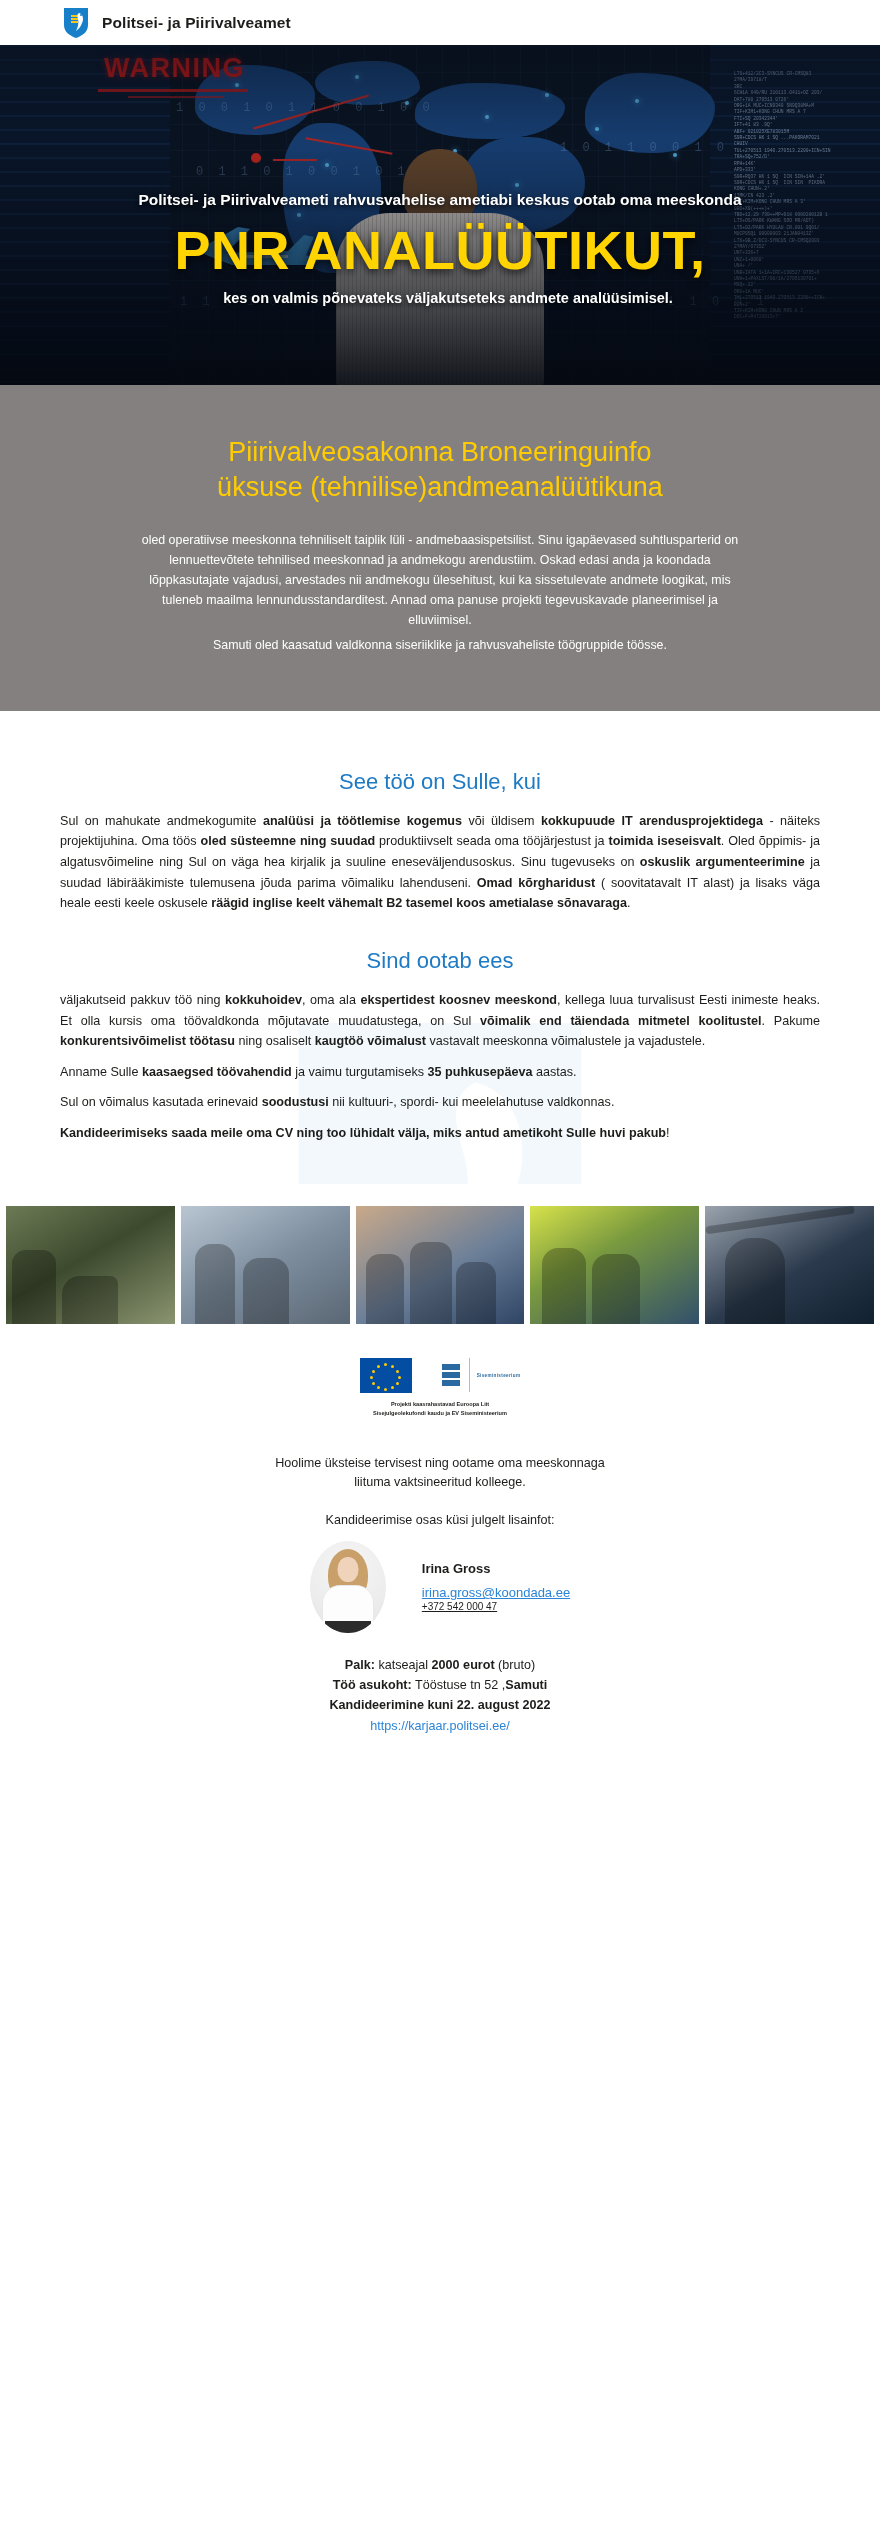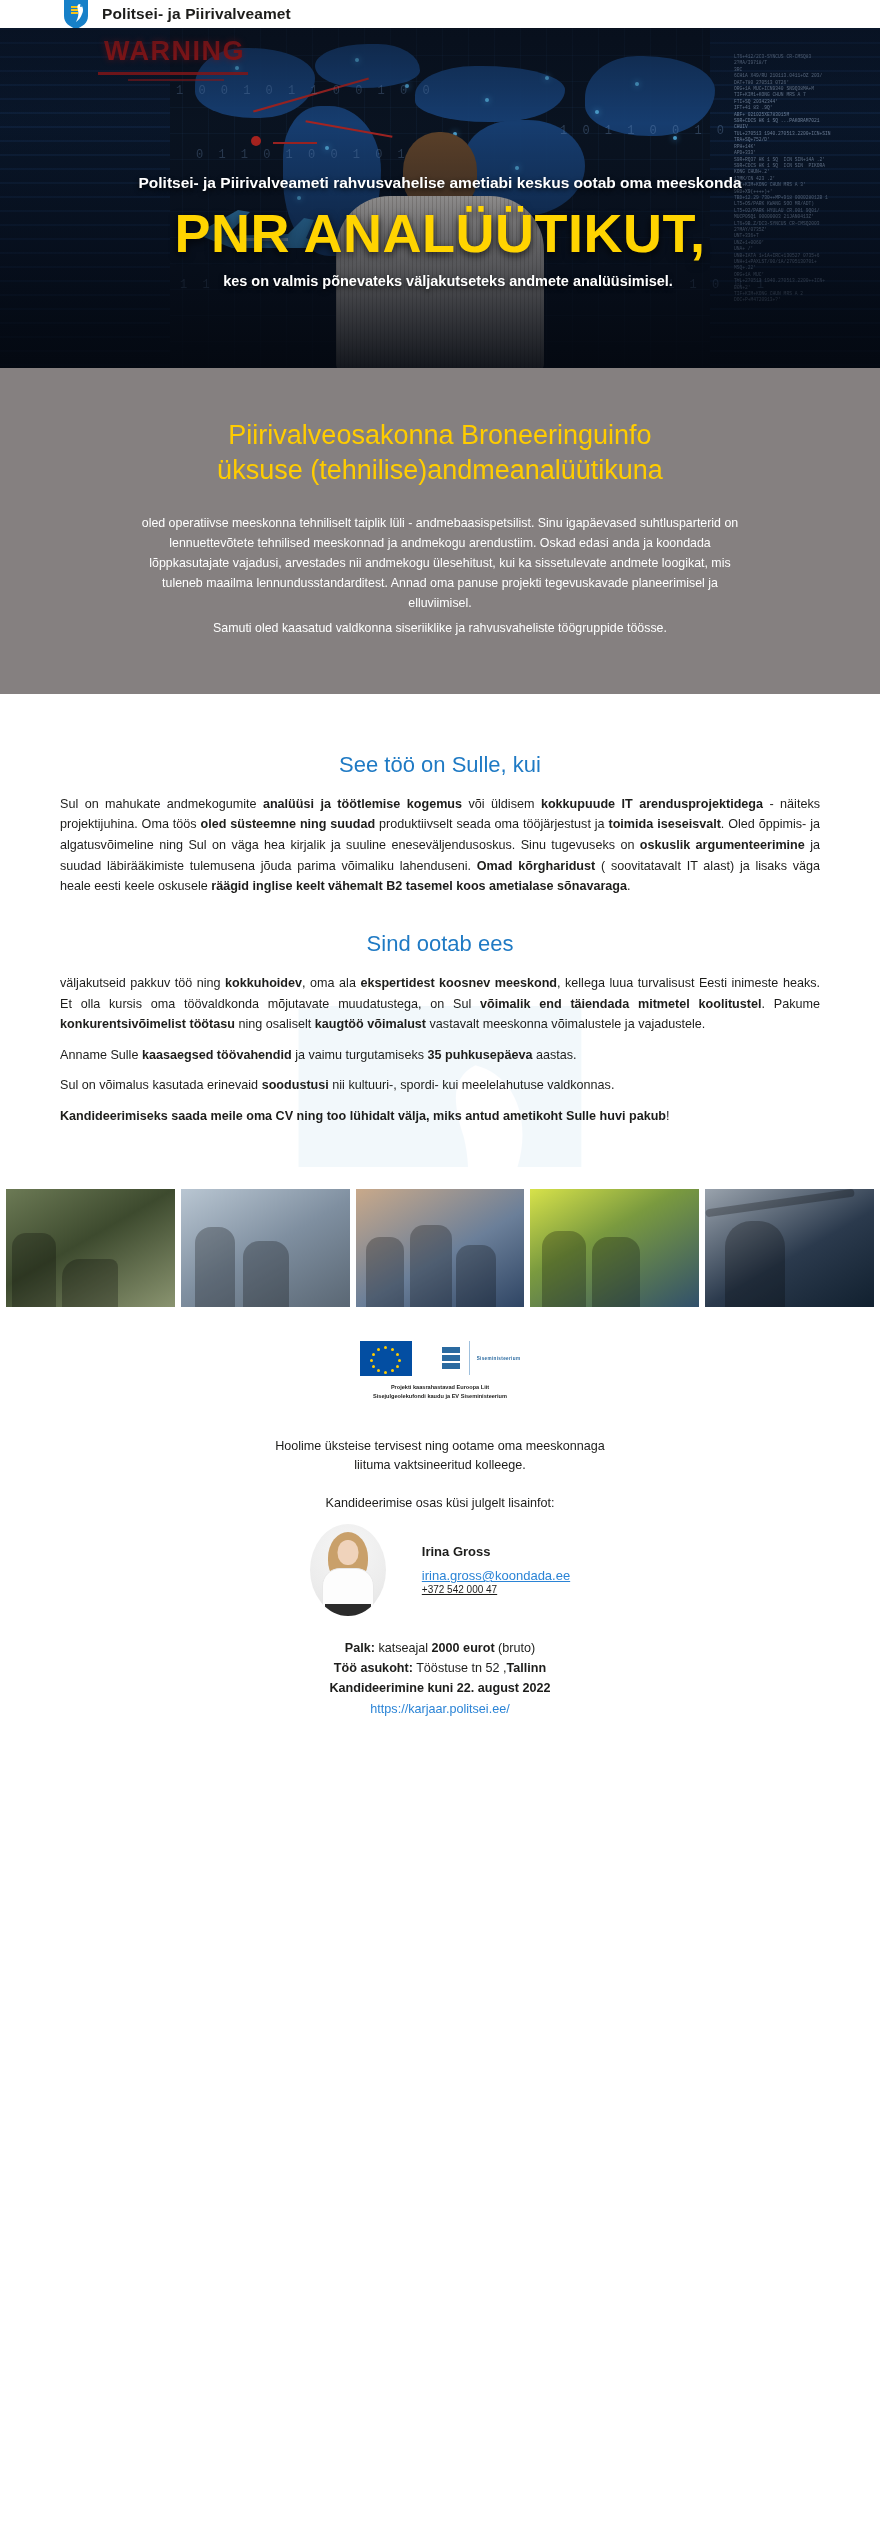--- a/index.html
+++ b/index.html
@@ -8,21 +8,21 @@
   body {
     width: 880px;
     background: #ffffff;
     font-family: "Liberation Sans", sans-serif;
     color: #1d1d1b;
     -webkit-font-smoothing: antialiased;
   }
 
   
   .topbar {
-    height: 28px;
+    height: 45px;
     display: flex;
     align-items: center;
     padding-left: 62px;
     background: #ffffff;
   }
   .crest { width: 28px; height: 32px; flex: 0 0 auto; }
   .topbar-title {
     font-size: 15.5px;
     font-weight: bold;
     color: #1d1d1b;
@@ -447,18 +447,18 @@
       <a class="contact-mail" href="#">irina.gross@koondada.ee</a>
       <div class="contact-phone">+372 542 000 47</div>
     </span>
   </div>
 
   <div class="facts">
     <div>
       <span class="lbl">Palk:</span><span> katseajal </span><span class="strong">2000 eurot</span><span> (bruto)</span>
     </div>
     <div>
-      <span class="lbl">Töö asukoht:</span><span> Tööstuse tn 52 ,</span><span class="strong">Tallinn</span>
+      <span class="lbl">Töö asukoht:</span><span> Tööstuse tn 52 ,</span><span class="strong">Samuti</span>
     </div>
     <div class="strong">Kandideerimine kuni 22. august 2022</div>
     <a class="url" href="#">https://karjaar.politsei.ee/</a>
   </div>
 </div>
 
 </body></html>

